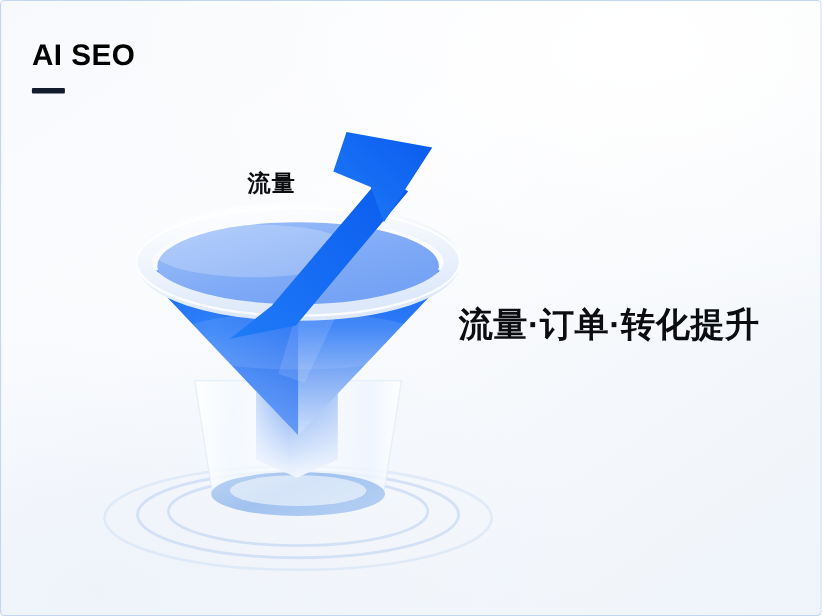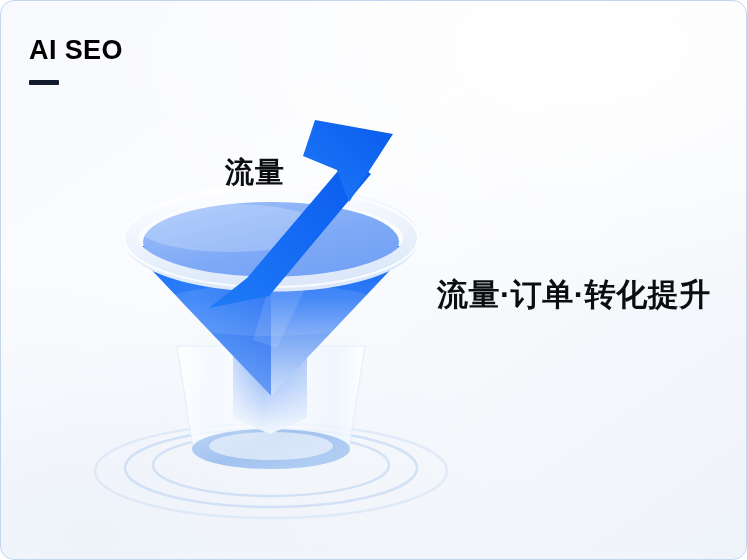--- a/index.html
+++ b/index.html
@@ -14,21 +14,21 @@
   #poster {
     position: relative;
     width: 747px;
     height: 560px;
     box-sizing: border-box;
     overflow: hidden;
     background:
       radial-gradient(120% 90% at 78% 8%, #ffffff 0%, rgba(255,255,255,0) 55%),
       radial-gradient(100% 80% at 12% 96%, #eef3fa 0%, rgba(238,243,250,0) 60%),
       linear-gradient(145deg, #f7f9fc 0%, #fbfcfe 38%, #f4f7fb 72%, #eff4fa 100%);
-    border-radius: 14px;
+    border-radius: 4px;
     border: 1px solid #c3d6f0;
   }
 
   
   .header {
     position: absolute;
     left: 28px;
     top: 36px;
     width: 260px;
   }
@@ -44,21 +44,21 @@
     margin-top: 16px;
     width: 30px;
     height: 5px;
     border-radius: 1px;
     background: #131c2e;
   }
 
   
   .tagline {
     position: absolute;
-    left: 436px;
+    left: 416px;
     top: 276px;
     font-size: 31px;
     font-weight: bold;
     color: #0b0d11;
     letter-spacing: 0.5px;
     white-space: nowrap;
     line-height: 1.15;
   }
 
   
@@ -67,21 +67,21 @@
     left: 80px;
     top: 95px;
     width: 380px;
     height: 430px;
   }
   .art svg { display: block; width: 100%; height: 100%; }
 
   
   .label {
     position: absolute;
-    font-size: 29px;
+    font-size: 21px;
     font-weight: bold;
     color: #0b0d11;
     letter-spacing: 1px;
     white-space: nowrap;
     font-family: Liberation Mono, monospace;
   }
   .label-traffic { left: 224px; top: 152px; }
   .label-convert { left: 224px; top: 432px; }
 </style>
 </head>

